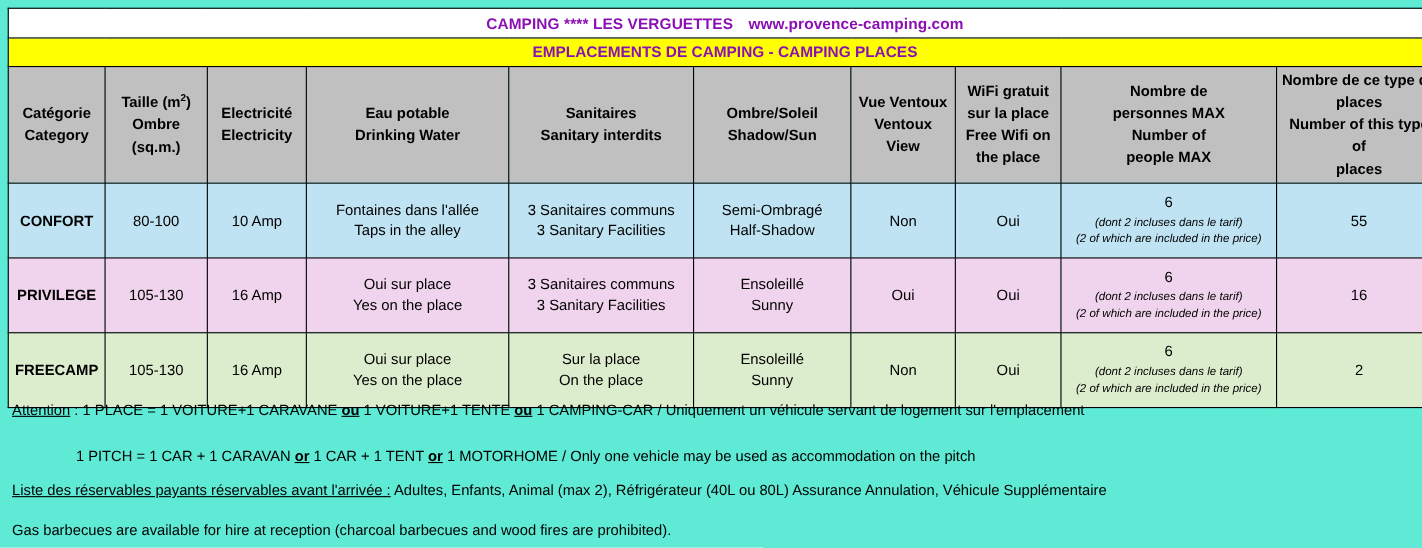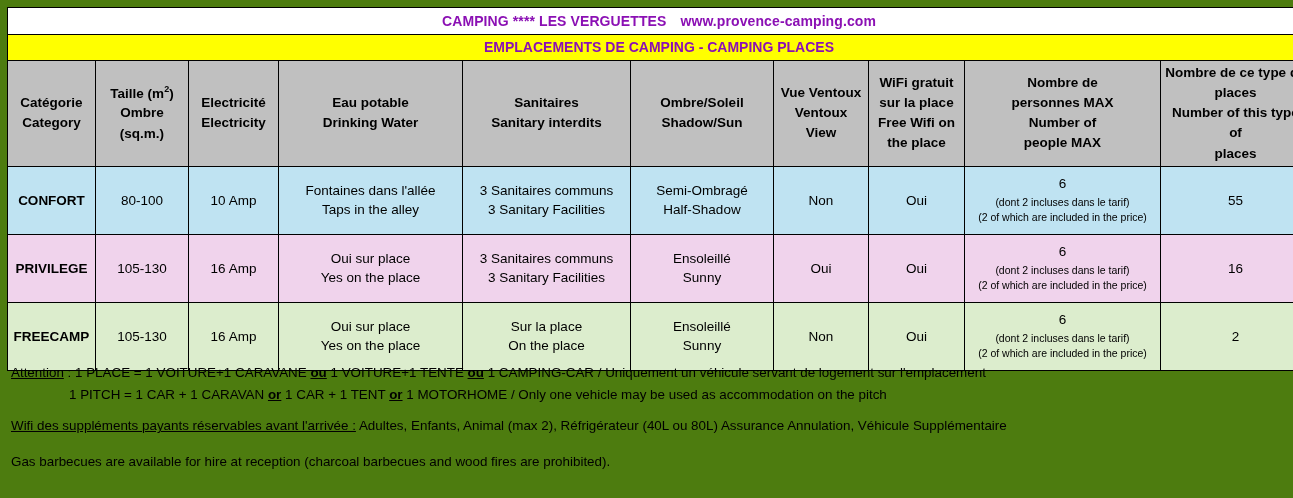--- a/index.html
+++ b/index.html
@@ -4,21 +4,21 @@
 <style>
   * { box-sizing: border-box; }
   html, body {
     margin: 0; padding: 0;
     background: #ffffff;
     width: 1293px; height: 498px;
     overflow: hidden;
     font-family: "Liberation Sans", sans-serif;
     color: #000000;
   }
-  .page { position: relative; width: 1293px; height: 498px; background: #4d7c0f; }
+  .page { position: relative; width: 1293px; height: 498px; background: #5eead4; }
 
   
   .camp-table {
     position: absolute;
     left: 7px; top: 7px;
     width: 1279px;
     border-collapse: collapse;
     table-layout: fixed;
   }
   .camp-table td {
@@ -61,37 +61,37 @@
     line-height: 1.5;
   }
 
   
   .data-row td { height: 68px; }
   .row-confort td   { background: #bfe3f2; }
   .row-privilege td { background: #f0d3ec; }
   .row-freecamp td  { background: #dcedcd; }
   .cat-cell { font-weight: bold; font-size: 13.5px; }
 
-  .small-note { font-size: 10.5px; line-height: 1.5; display: block; }
+  .small-note { font-size: 10.5px; line-height: 1.5; display: block; font-style: italic; }
   .big-num { display: block; font-size: 13.5px; line-height: 1.5; }
 
   sup { font-size: 9px; vertical-align: super; }
 
   
   .notes {
     position: absolute;
     left: 11px;
     top: 362px;
     width: 1270px;
     font-size: 13.4px;
     line-height: 1.0;
     color: #000;
   }
   .note-line { white-space: nowrap; margin: 0; padding: 0; height: 22px; line-height: 22px; }
-  .indent { padding-left: 58px; }
+  .indent { padding-left: 58px; margin-top: 20px; }
   .u { text-decoration: underline; }
   .bu { font-weight: bold; text-decoration: underline; }
   .gap-sm { height: 9px; }
   .gap-md { height: 14px; }
 </style>
 </head>
 <body>
 
 <div class="page">
 
@@ -250,21 +250,21 @@
   </table>
 
   <div class="notes">
 
     <div class="note-line"><span class="u">Attention</span><span> : 1 PLACE = 1 VOITURE+1 CARAVANE </span><span class="bu">ou</span><span> 1 VOITURE+1 TENTE </span><span class="bu">ou</span><span> 1 CAMPING-CAR / Uniquement un véhicule servant de logement sur l'emplacement</span></div>
 
     <div class="note-line indent"><span>1 PITCH = 1 CAR + 1 CARAVAN </span><span class="bu">or</span><span> 1 CAR + 1 TENT </span><span class="bu">or</span><span> 1 MOTORHOME / Only one vehicle may be used as accommodation on the pitch</span></div>
 
     <div class="gap-sm"></div>
 
-    <div class="note-line"><span class="u">Wifi des suppléments payants réservables avant l'arrivée :</span><span> Adultes, Enfants, Animal (max 2), Réfrigérateur (40L ou 80L) Assurance Annulation, Véhicule Supplémentaire</span></div>
+    <div class="note-line"><span class="u">Liste des réservables payants réservables avant l'arrivée :</span><span> Adultes, Enfants, Animal (max 2), Réfrigérateur (40L ou 80L) Assurance Annulation, Véhicule Supplémentaire</span></div>
 
 
     <div class="gap-md"></div>
 
     <div class="note-line">Gas barbecues are available for hire at reception (charcoal barbecues and wood fires are prohibited).</div>
 
   </div>
 
 </div>
 

